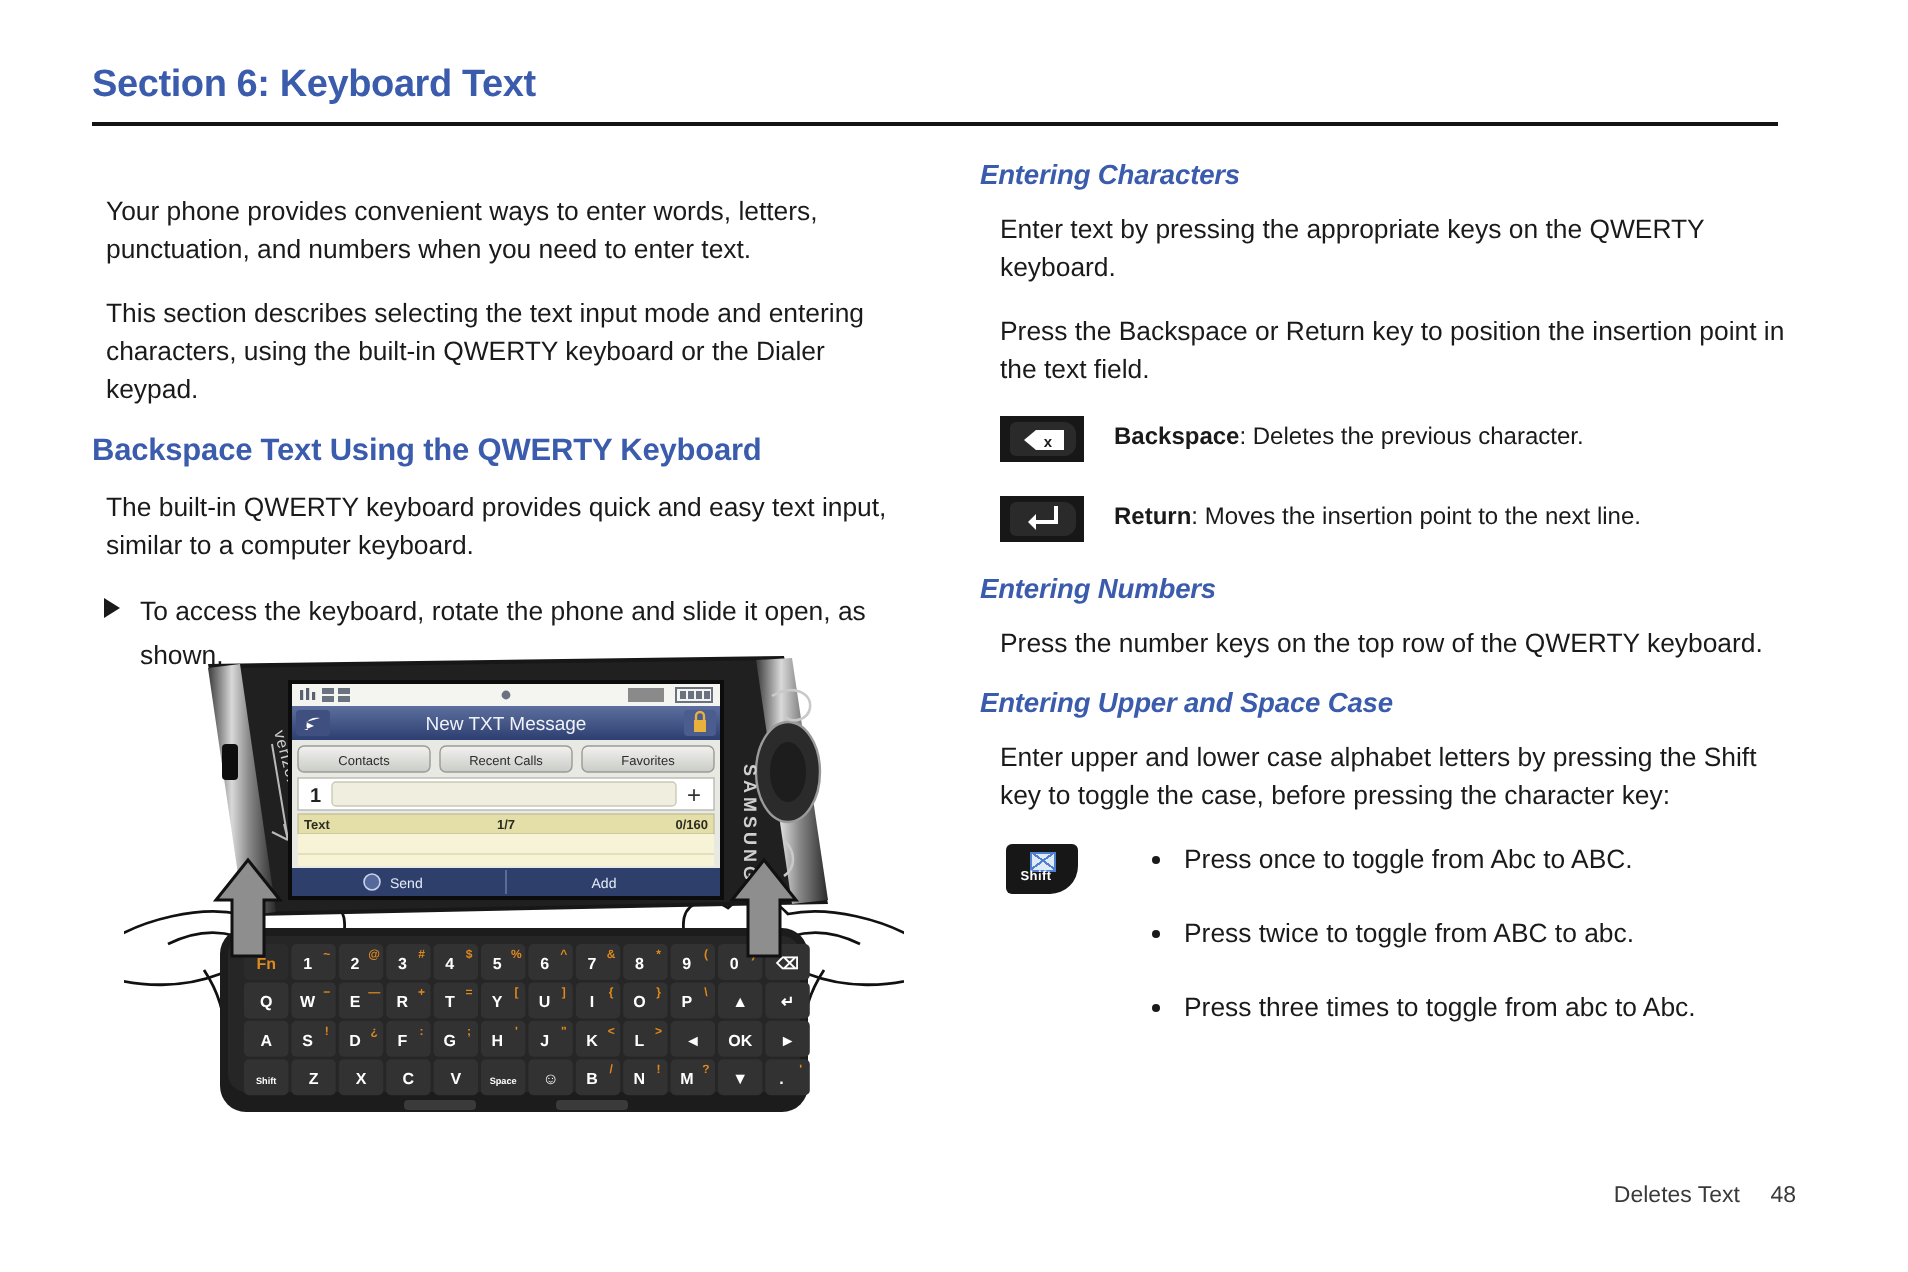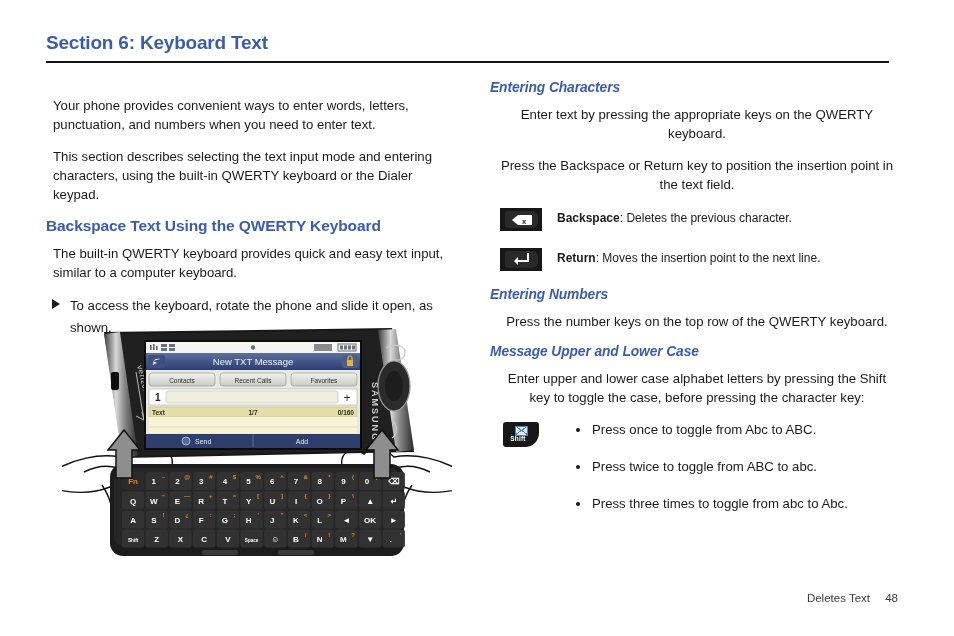--- a/index.html
+++ b/index.html
@@ -21,21 +21,21 @@
   }
 
   
   .col-left{position:absolute;left:46px;top:96px;width:408px;}
   .col-right{position:absolute;left:490px;top:80px;width:404px;}
 
   p.body{
     margin:0 0 13px 0;font-size:13.2px;line-height:19px;color:#1a1a1a;
     padding-left:7px;
   }
-  .col-right p.body{padding-left:10px;text-align:center;}
+  .col-right p.body{padding-left:10px;}
 
   h2.sub{
     margin:8px 0 9px 0;font-size:15.5px;font-weight:bold;color:#3b5bac;
     letter-spacing:-0.1px;
   }
   h3.sub-it{
     margin:12px 0 10px 0;font-size:13.8px;font-weight:bold;font-style:italic;
     color:#3b5bac;letter-spacing:-0.1px;
   }
 
@@ -523,21 +523,21 @@
         </svg>
       </div>
       <div class="keydesc">
         <b>Return</b><span>: Moves the insertion point to the next line.</span>
       </div>
     </div>
 
     <h3 class="sub-it">Entering Numbers</h3>
     <p class="body">Press the number keys on the top row of the QWERTY keyboard.</p>
 
-    <h3 class="sub-it">Message Upper and Lower Case</h3>
+    <h3 class="sub-it">Entering Upper and Space Case</h3>
     <p class="body">Enter upper and lower case alphabet letters by pressing the Shift key to toggle the case, before pressing the character key:</p>
 
     <div class="keyrow" style="margin-top:4px">
       <div class="shiftimg">
         <div class="sface"></div>
         <div class="senv"></div>
         <div class="slabel">Shift</div>
       </div>
       <div class="bullets-wrap">
         <ul class="bullets">

